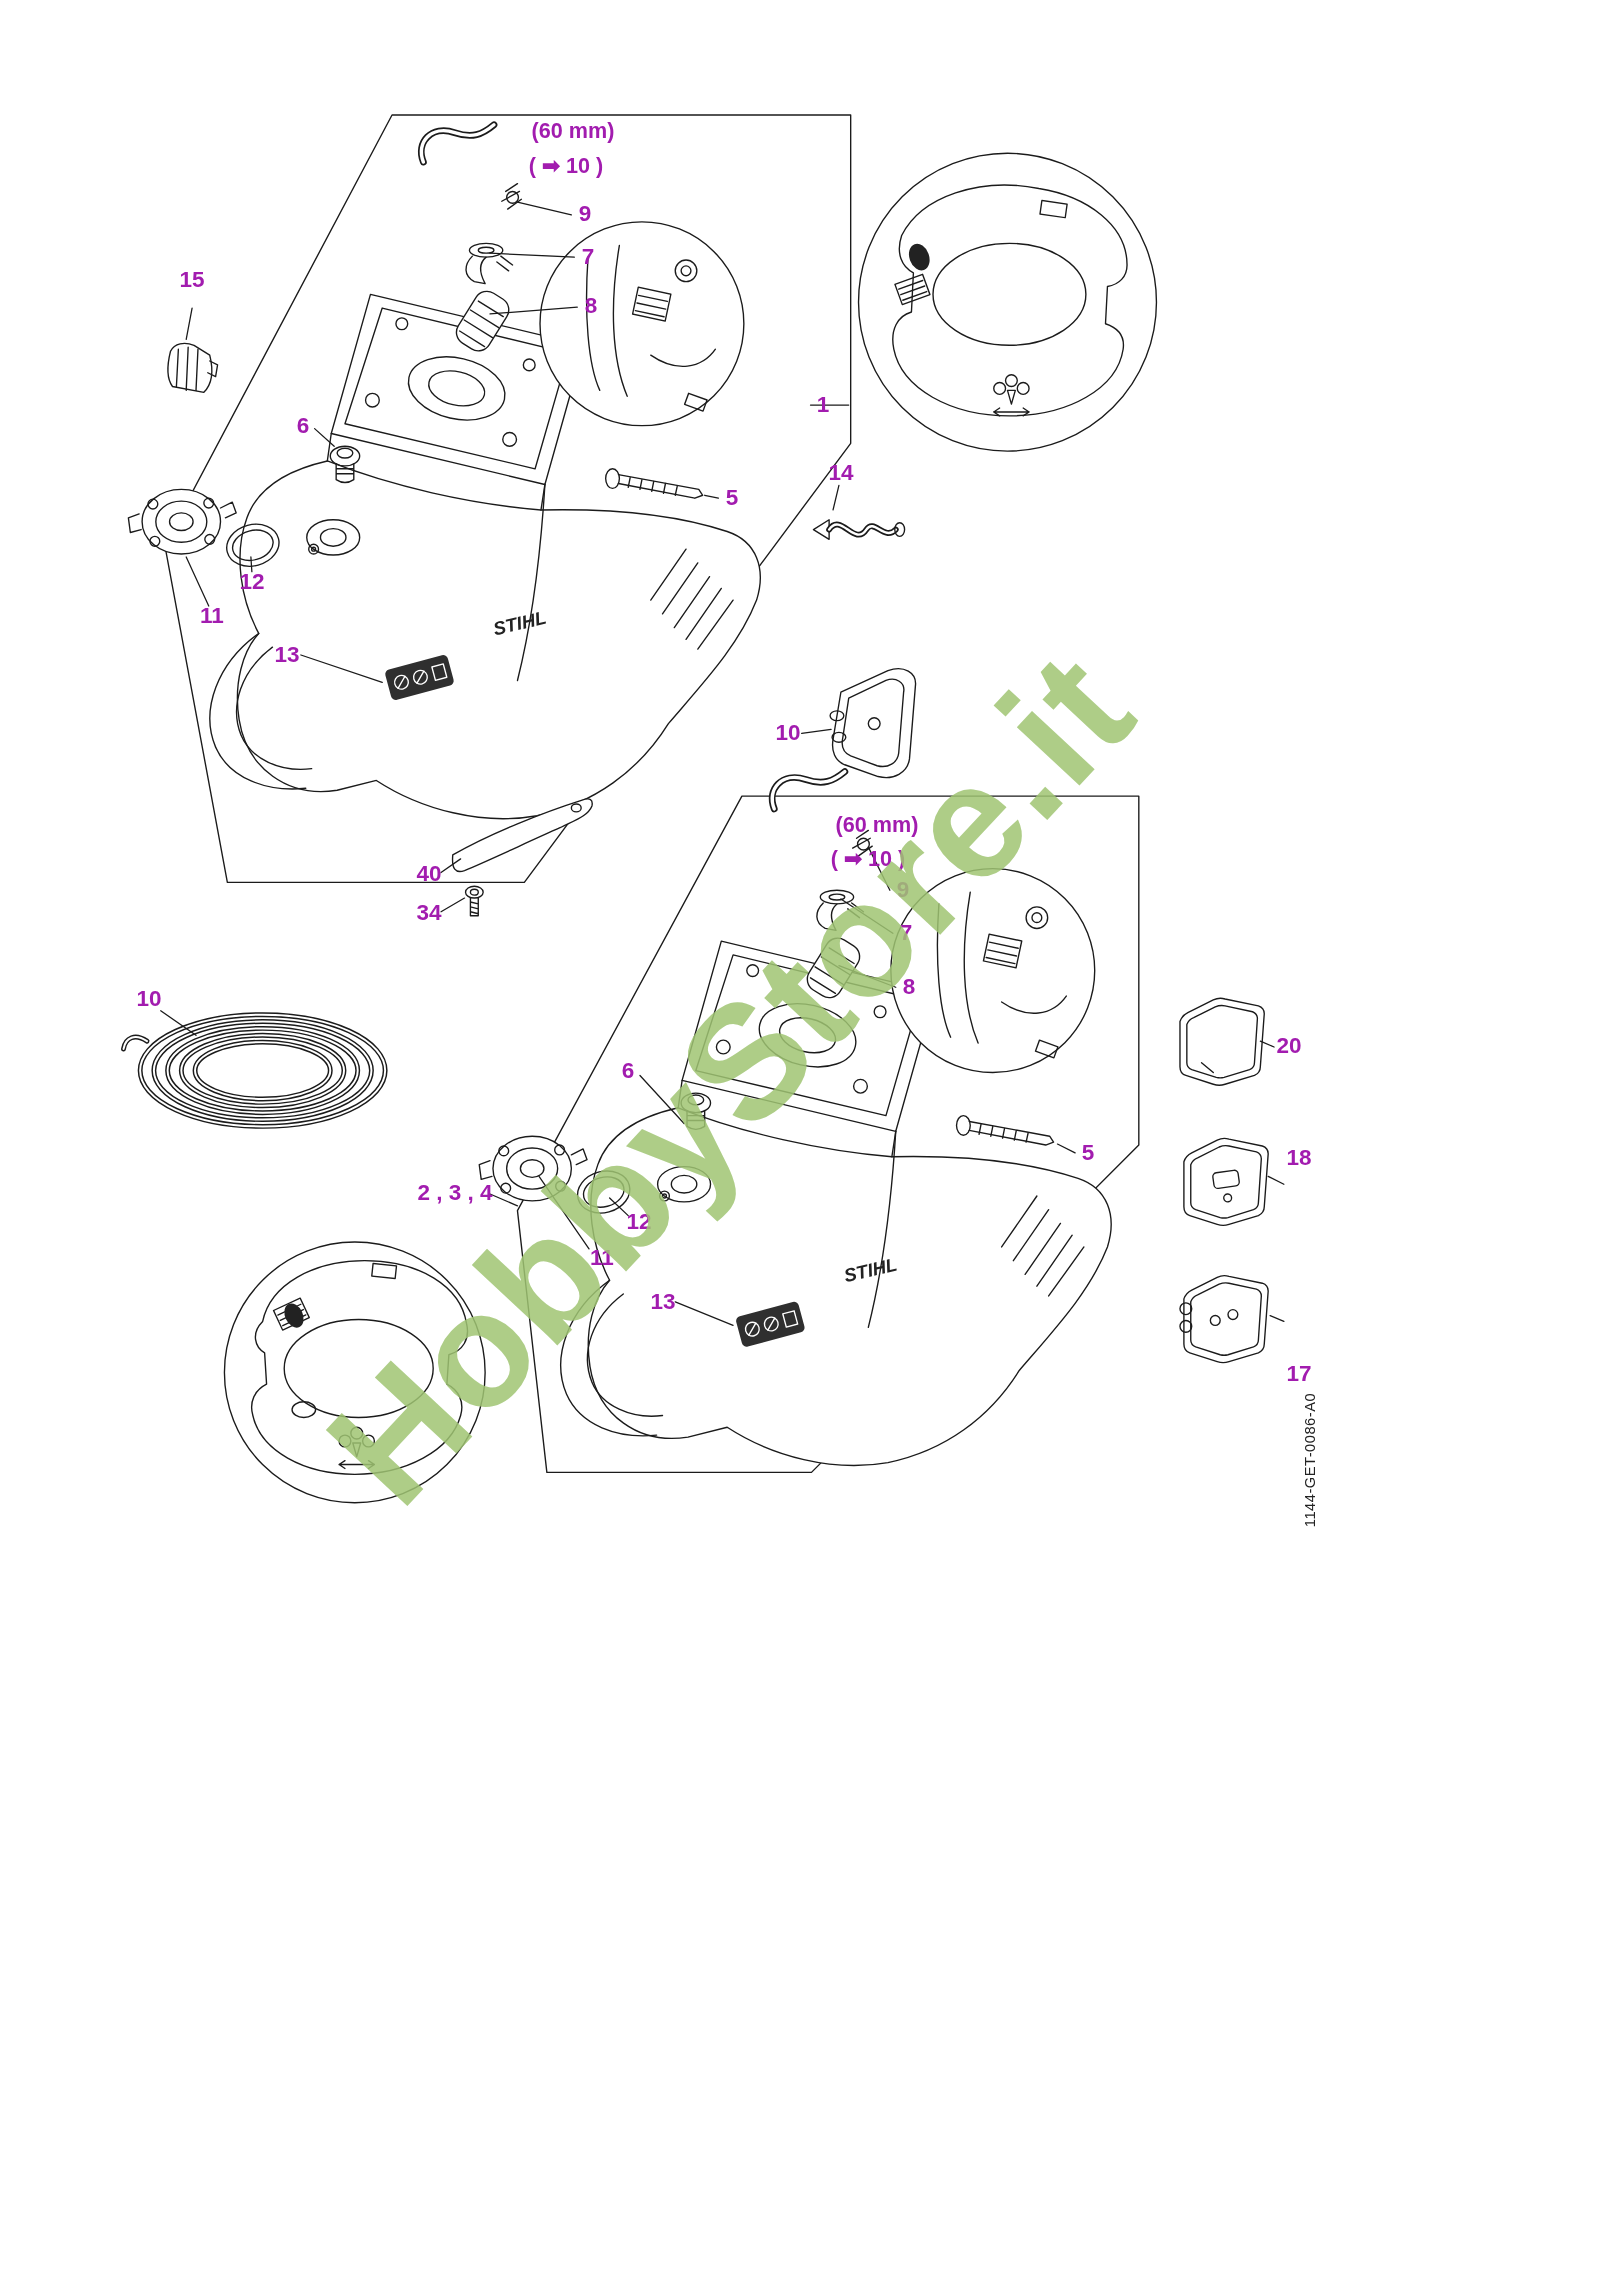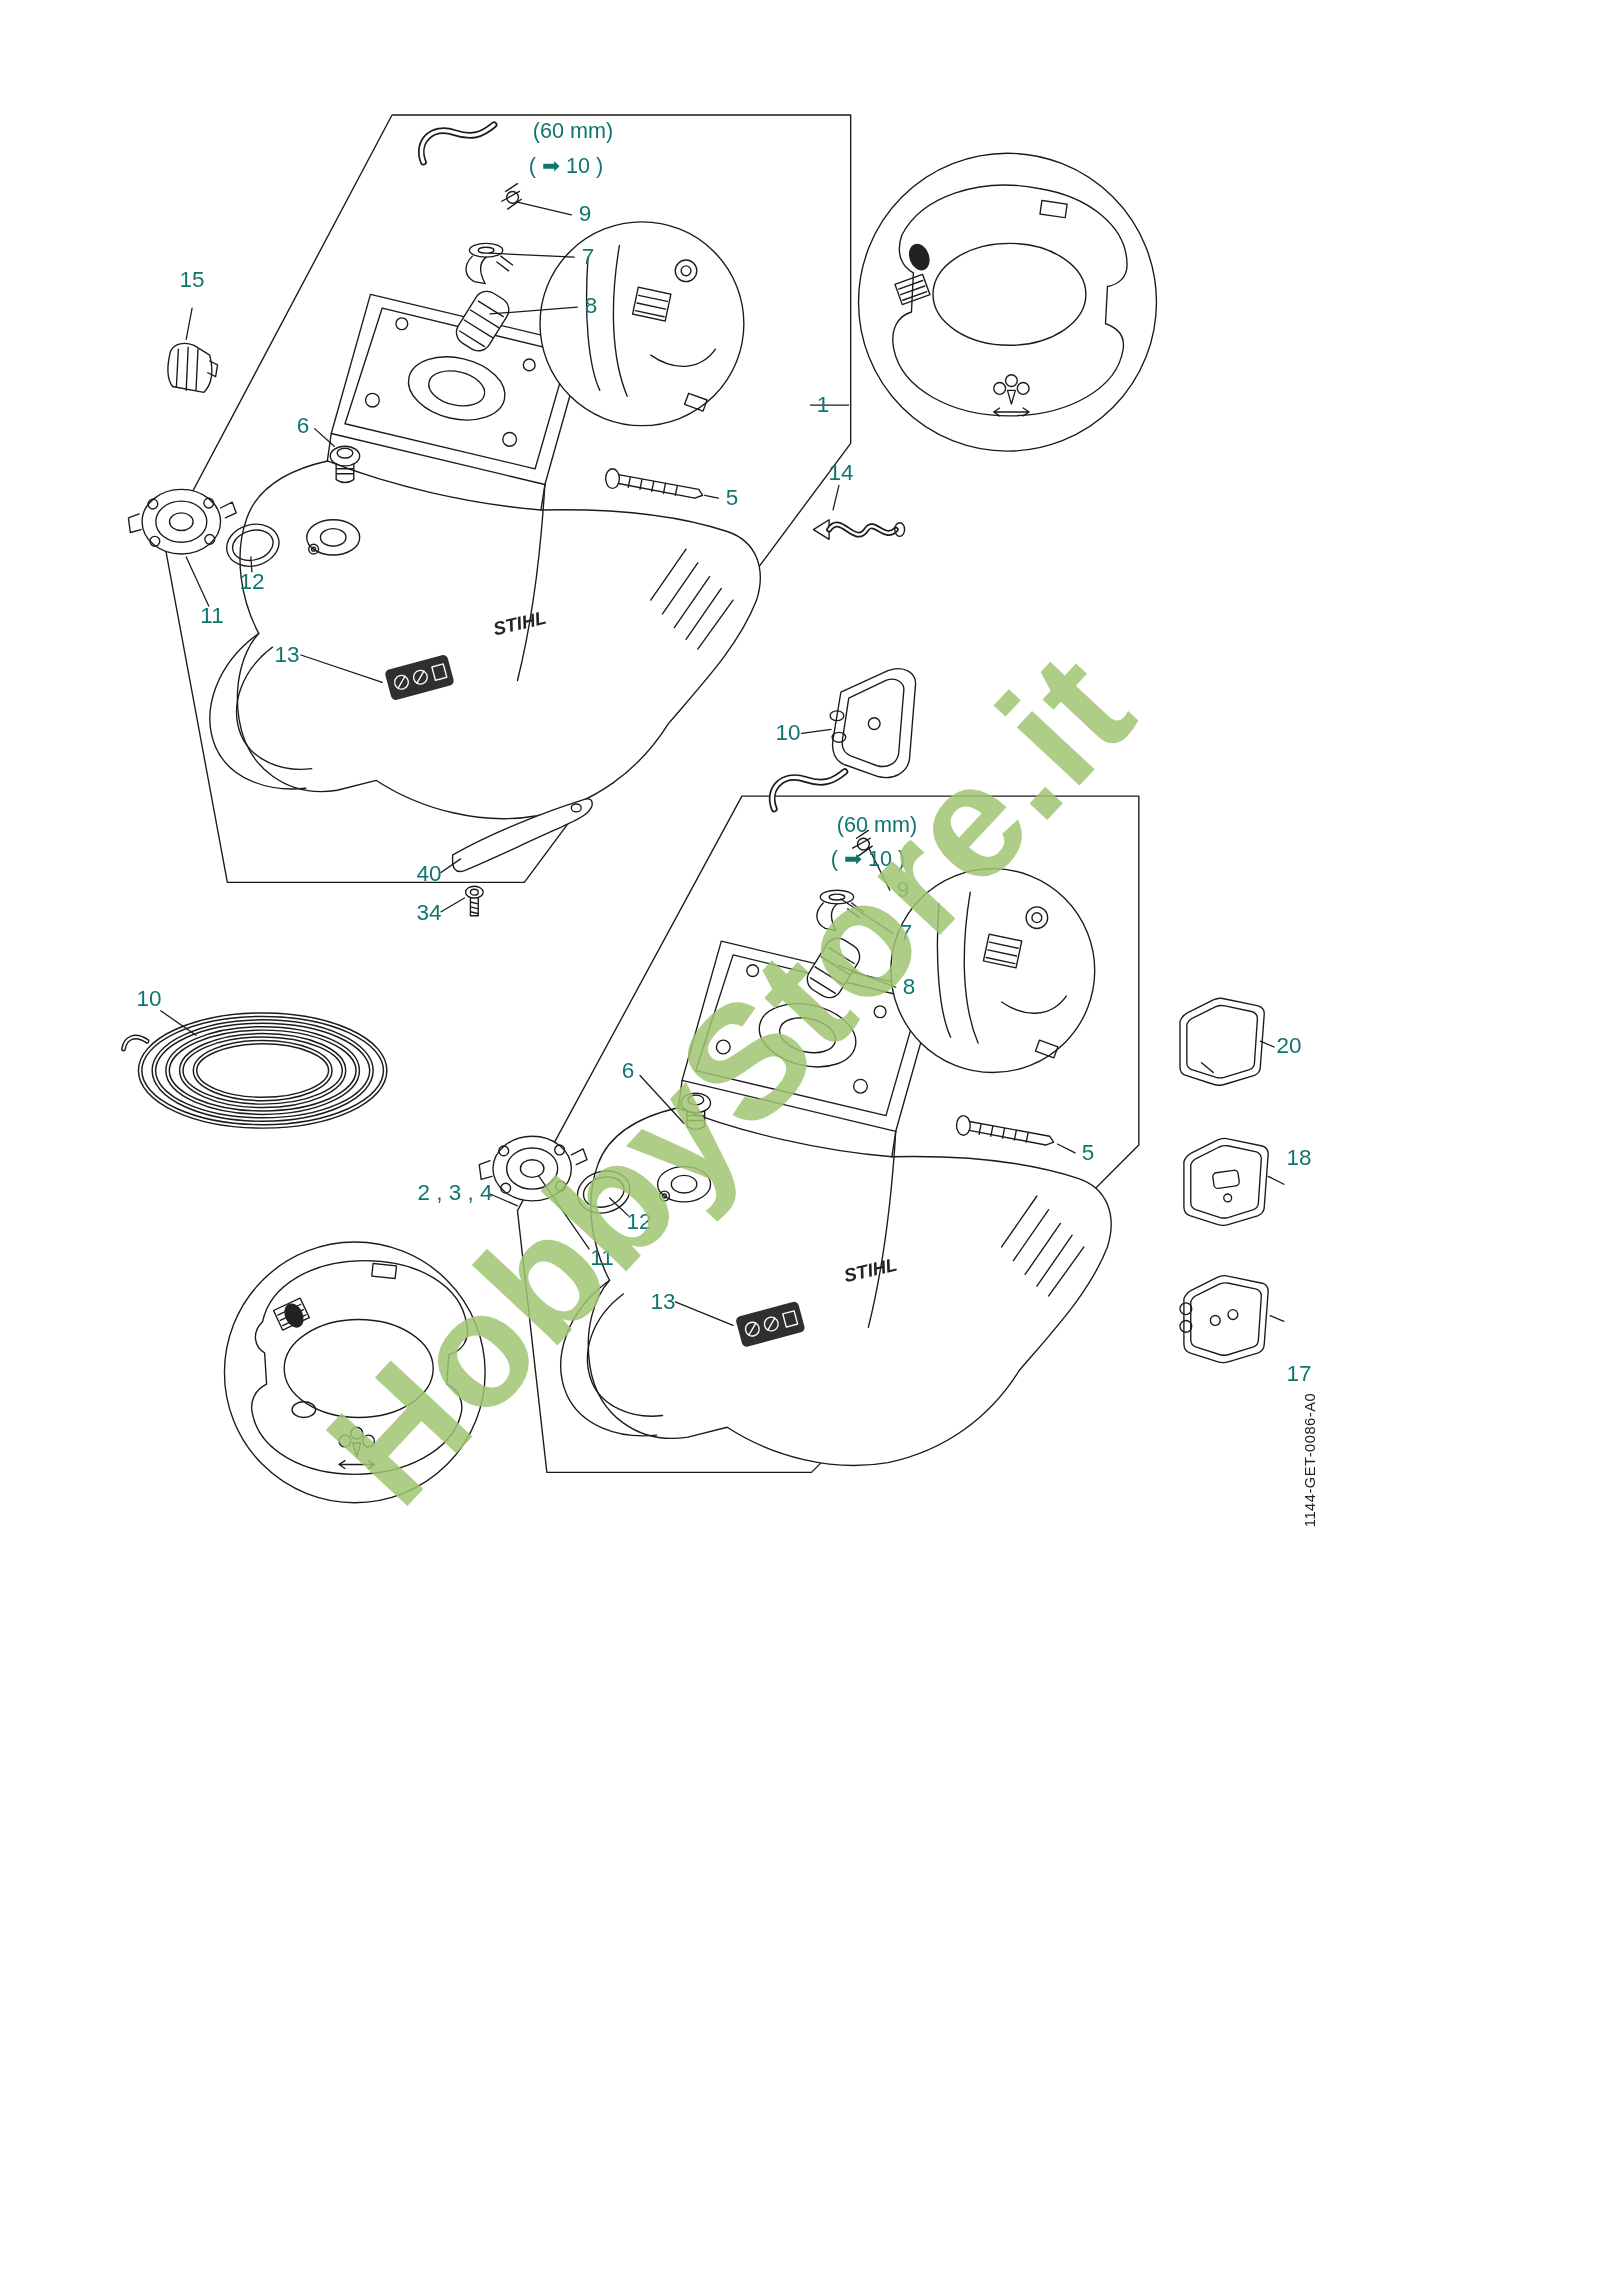--- a/index.html
+++ b/index.html
@@ -4,21 +4,21 @@
 <style>
   * { margin:0; padding:0; box-sizing:border-box; }
   html,body { background:#ffffff; }
   .page {
     position:relative; width:1621px; height:2293px; background:#fff;
     font-family:"Liberation Sans", sans-serif; overflow:hidden;
   }
   .art { position:absolute; left:0; top:0; width:1621px; height:2293px; }
   .callout {
     position:absolute; transform:translate(-50%,-50%);
-    font-weight:normal; font-size:22.5px; color:#0f766e; white-space:nowrap;
+    font-weight:bold; font-size:22.5px; color:#a21caf; white-space:nowrap;
     line-height:1;
   }
   .note { font-size:21.6px; }
   .watermark {
     position:absolute; left:730px; top:1078px;
     transform:translate(-50%,-50%) rotate(-47deg);
     font-size:162px; font-weight:bold; letter-spacing:2px;
     color:#a0c573; opacity:0.85; white-space:nowrap; pointer-events:none;
   }
   .doccode {

